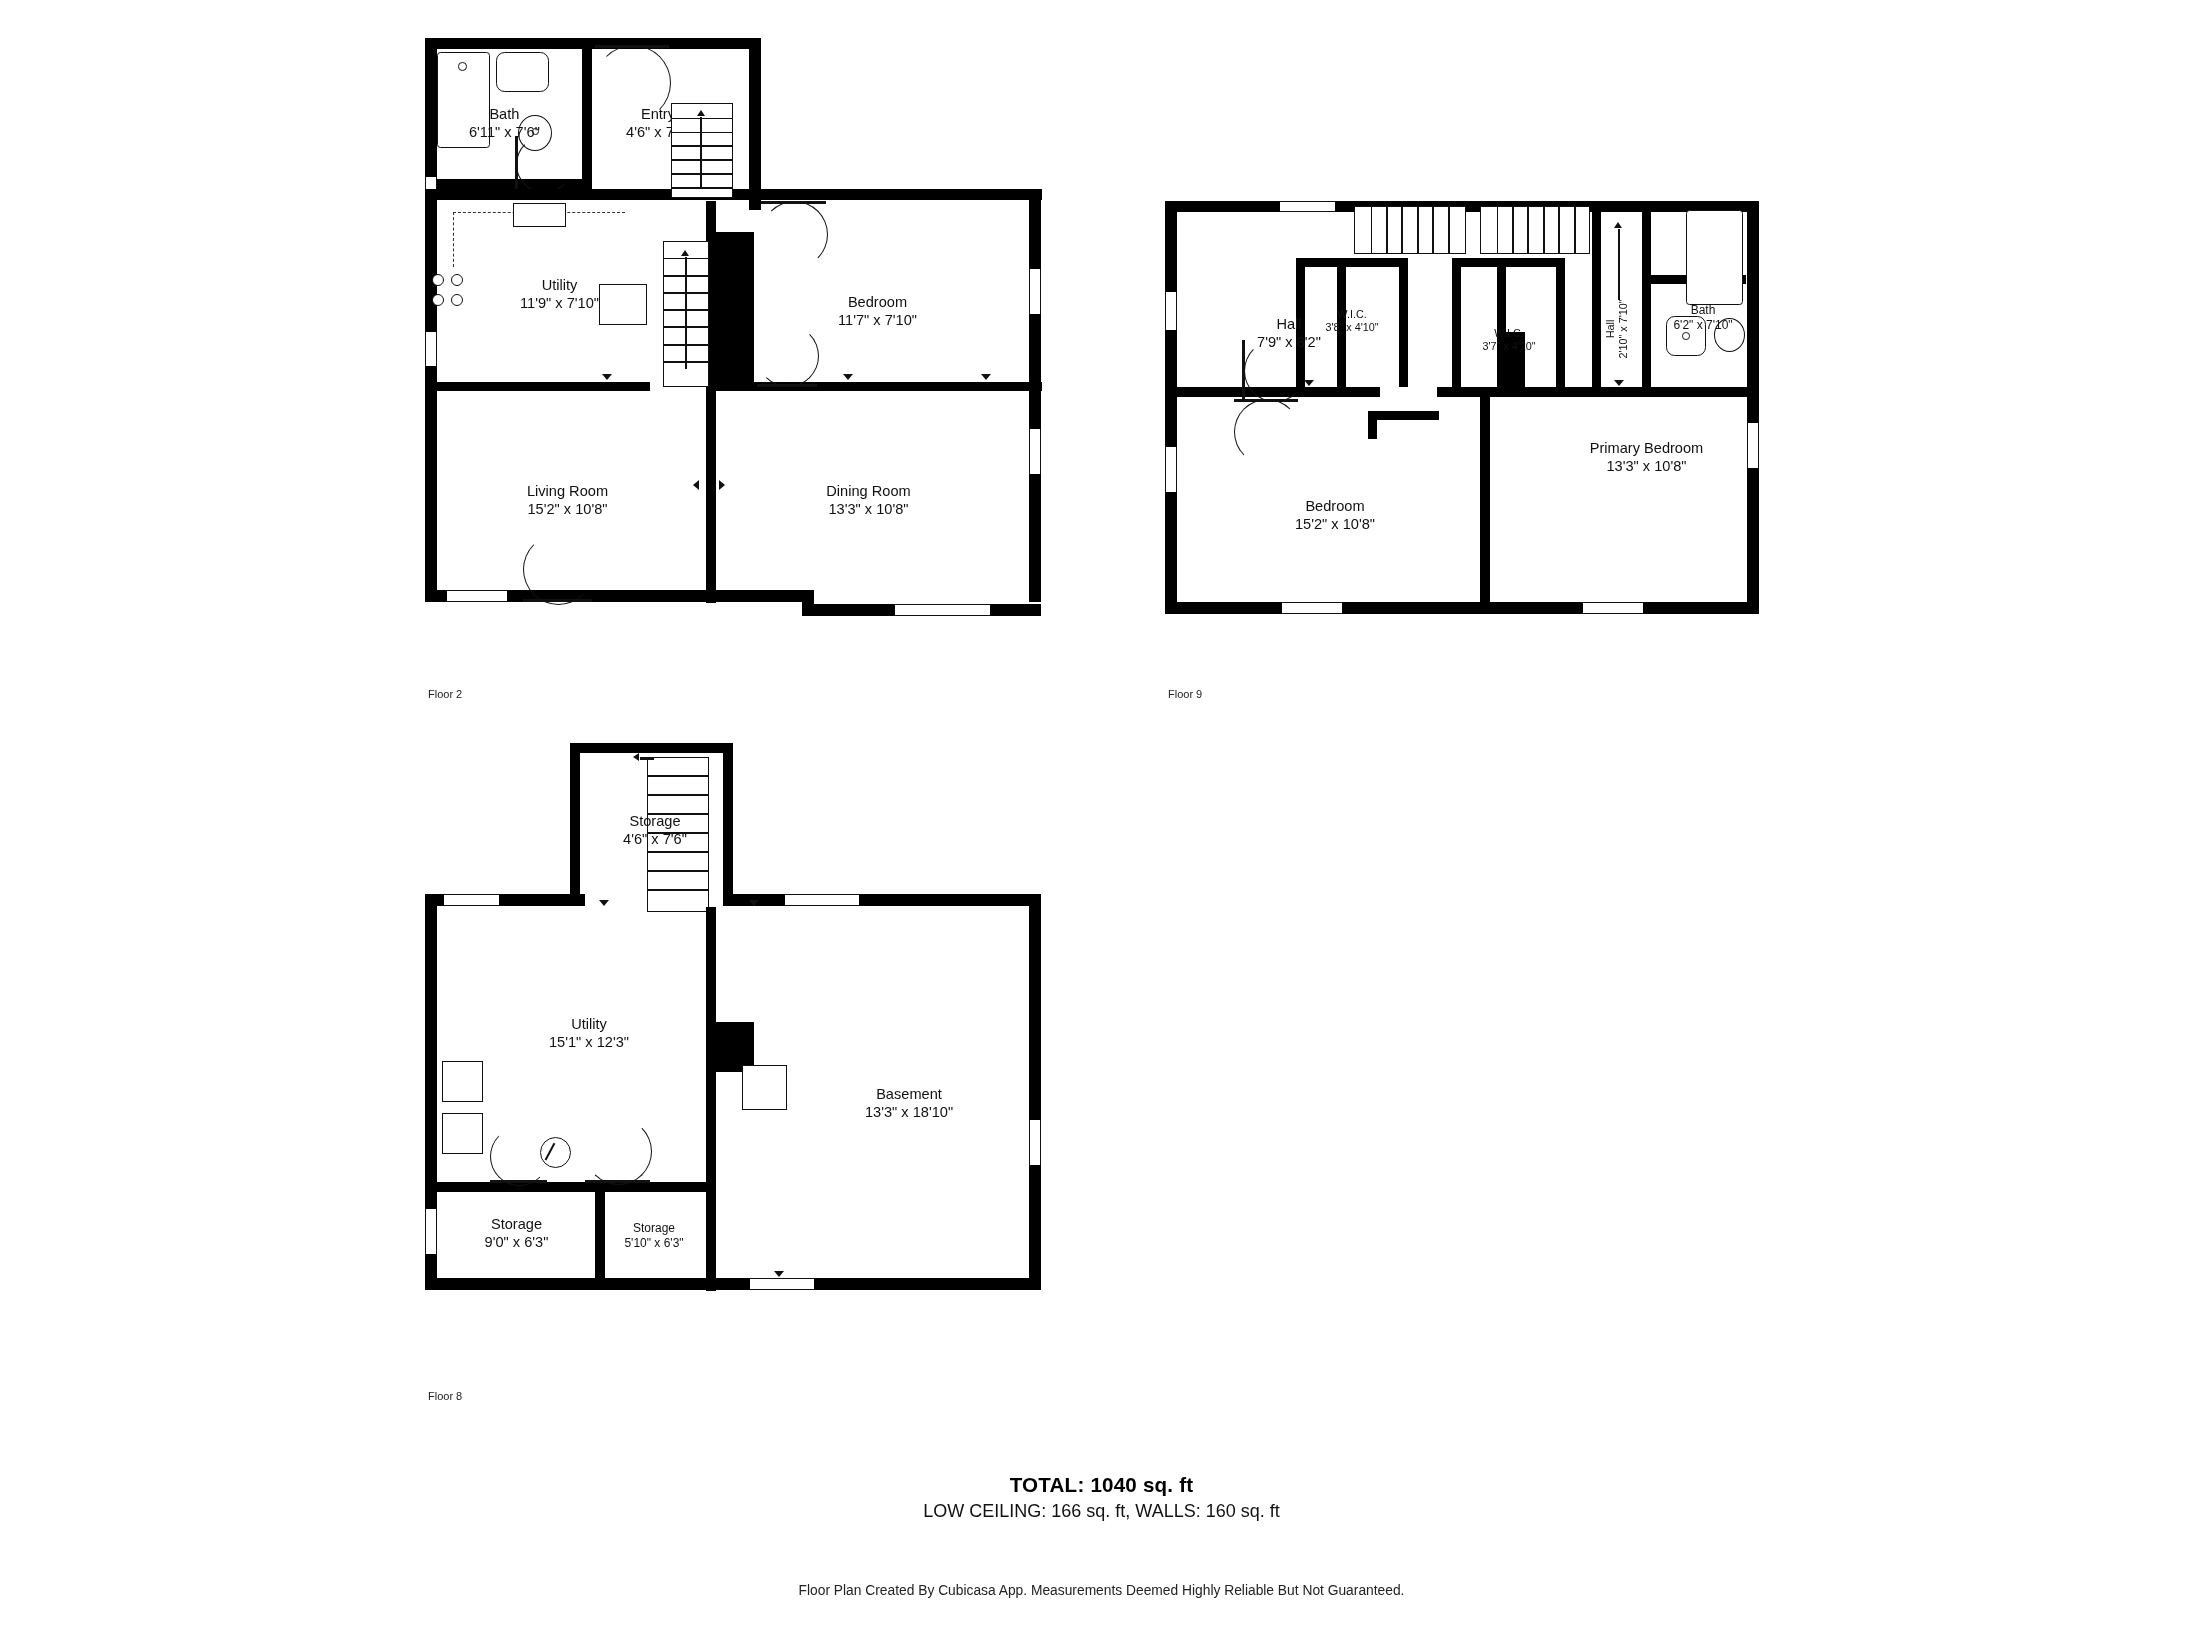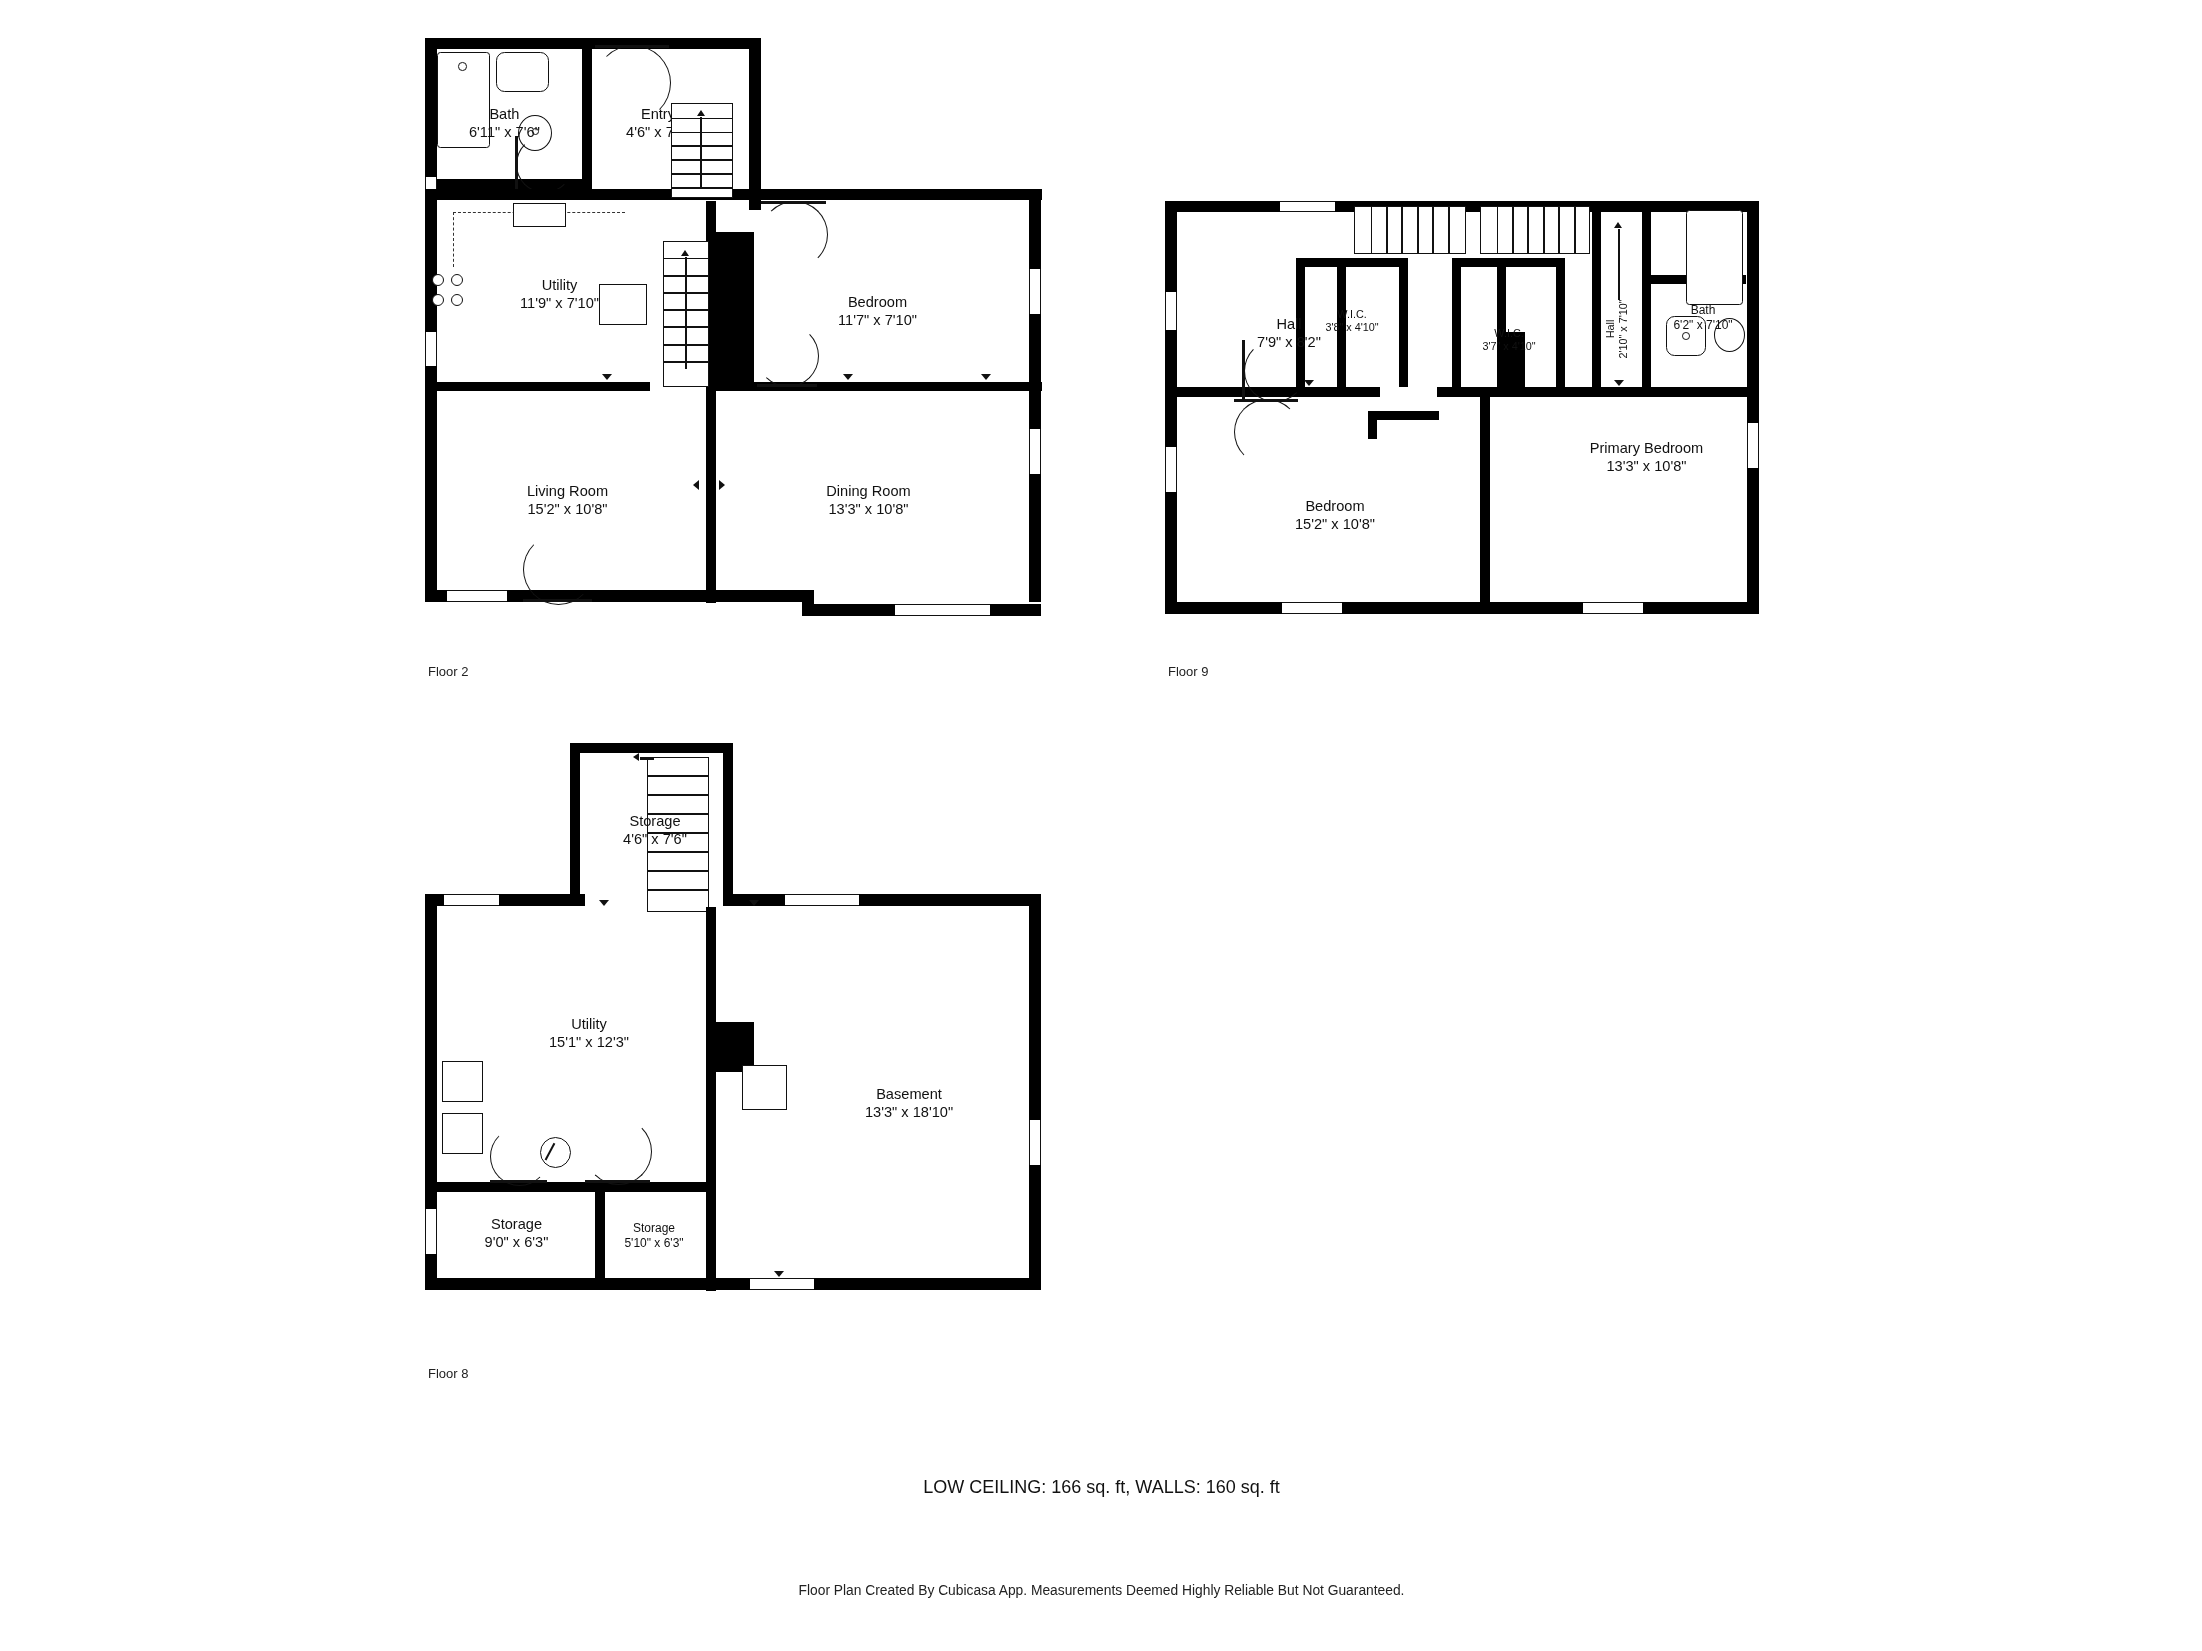--- a/index.html
+++ b/index.html
@@ -39,22 +39,23 @@
   }
   .label .nm { display: block; }
   .label .dim { display: block; }
   .label.small { font-size: 12px; line-height: 14.6px; }
   .label.tiny { font-size: 10.8px; line-height: 13px; }
   .label.vert {
     transform-origin: 50% 50%;
   }
   .floor-caption {
     position: absolute;
-    font-size: 13px;
+    font-size: 11px;
     color: #222222;
+    margin-top: 24px;
   }
   
   .door {
     position: absolute;
     border: 1.7px solid #111111;
     border-radius: 50%;
     background: transparent;
   }
   .door-leaf {
     position: absolute;
@@ -474,19 +475,20 @@
     </div>
     <div class="label small" style="left:172px; top:490px; width:138px;">
       <span class="nm">Storage</span>
       <span class="dim">5'10" x 6'3"</span>
     </div>
   </div>
 
   <div class="floor-caption" style="left:428px; top:1366px;">Floor 8</div>
 
   <div class="summary" style="top:1473px;">
+    <div class="total">TOTAL: 1040 sq. ft</div>
     <div class="line">LOW CEILING: 166 sq. ft, WALLS: 160 sq. ft</div>
   </div>
 
   <div class="footer-note" style="top:1583px;">Floor Plan Created By Cubicasa App. Measurements Deemed Highly Reliable But Not Guaranteed.</div>
 
 </div>
 
 
 </body></html>

